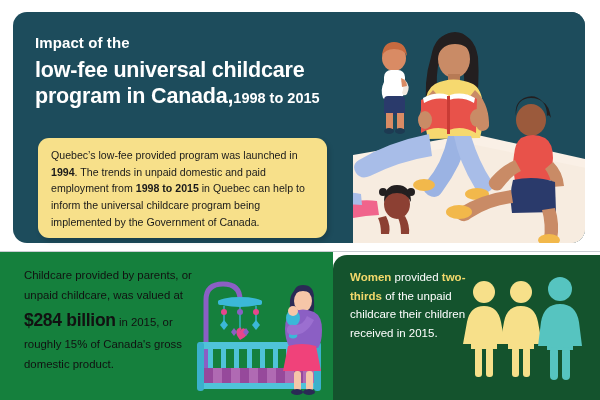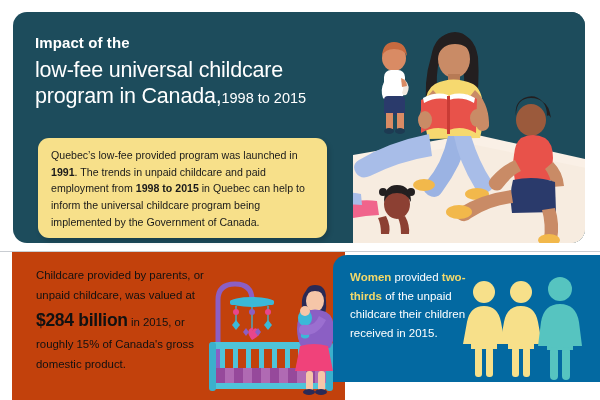--- a/index.html
+++ b/index.html
@@ -19,21 +19,21 @@
   }
   .header-art{
     position:absolute; right:0; top:0; width:232px; height:231px;
   }
   .header-text{ position:absolute; left:22px; top:22px; width:350px; z-index:4; }
   .kicker{
     color:#ffffff; font-size:15px; font-weight:bold; letter-spacing:.1px;
     line-height:1.25; margin-bottom:4px;
   }
   .title-line{
-    color:#ffffff; font-weight:normal; font-size:21.5px; line-height:1.22;
+    color:#ffffff; font-weight:bold; font-size:21.5px; line-height:1.22;
     letter-spacing:-.2px; white-space:nowrap;
   }
   .title-line .small{ font-size:14.5px; letter-spacing:0; }
 
   
   .callout{
     position:absolute; left:38px; top:138px; width:289px; height:100px;
     background:#f7e08a; border-radius:11px; z-index:6;
     padding:9px 12px 8px 13px;
     box-shadow:2px 3px 5px rgba(0,0,0,.18);
@@ -45,34 +45,33 @@
 
   
   .divider{
     position:absolute; left:0; top:251px; width:600px; height:1px;
     background:#c9cdd2;
   }
 
   
   .bl{
     position:absolute; left:0; top:252px; width:333px; height:148px;
-    background:#c2410c;
-    margin-left:12px;
+    background:#15803d;
   }
   .bl-text{
     position:absolute; left:24px; top:14px; width:175px;
     color:#111; font-size:11.4px; line-height:1.72;
   }
   .bl-text .big{ font-size:17.5px; font-weight:bold; letter-spacing:-.3px; }
   .bl-art{ position:absolute; left:190px; top:18px; width:140px; height:125px; }
 
   
   .br{
-    position:absolute; left:333px; top:255px; width:267px; height:127px;
-    background:#0369a1; border-top-left-radius:14px; overflow:hidden;
+    position:absolute; left:333px; top:255px; width:267px; height:145px;
+    background:#14532d; border-top-left-radius:14px; overflow:hidden;
   }
   .br-text{
     position:absolute; left:17px; top:13px; width:130px;
     color:#ffffff; font-size:11.5px; line-height:1.62;
   }
   .br-text .hl{ color:#f3d96b; font-weight:bold; }
   .br-art{ position:absolute; left:125px; top:20px; width:135px; height:112px; }
 
   svg{ display:block; }
 </style>
@@ -173,21 +172,21 @@
     <div class="header-text">
       <div class="kicker">Impact of the</div>
       <div class="title-line">low-fee universal childcare</div>
       <div class="title-line">
         <span>program in Canada,</span><span class="small">1998 to 2015</span>
       </div>
     </div>
   </div>
 
   <div class="callout">
-    <p><span>Quebec’s low-fee provided program was launched in </span><b>1991</b><span>. The trends in unpaid childcare and paid employment from </span><b>1998 to 2015</b><span> in Quebec can help to inform the universal childcare program being implemented by the Government of Canada.</span></p>
+    <p><span>Quebec’s low-fee provided program was launched in </span><b>1994</b><span>. The trends in unpaid domestic and paid employment from </span><b>1998 to 2015</b><span> in Quebec can help to inform the universal childcare program being implemented by the Government of Canada.</span></p>
   </div>
 
   <div class="divider"></div>
 
   <div class="bl">
     <div class="bl-text"><span>Childcare provided by parents, or unpaid childcare, was valued at </span><span class="big">$284 billion</span><span> in 2015, or roughly 15% of Canada's gross domestic product.</span></div>
 
     <div class="bl-art">
       <svg viewBox="0 0 140 125" width="140" height="125" aria-hidden="true">
 

